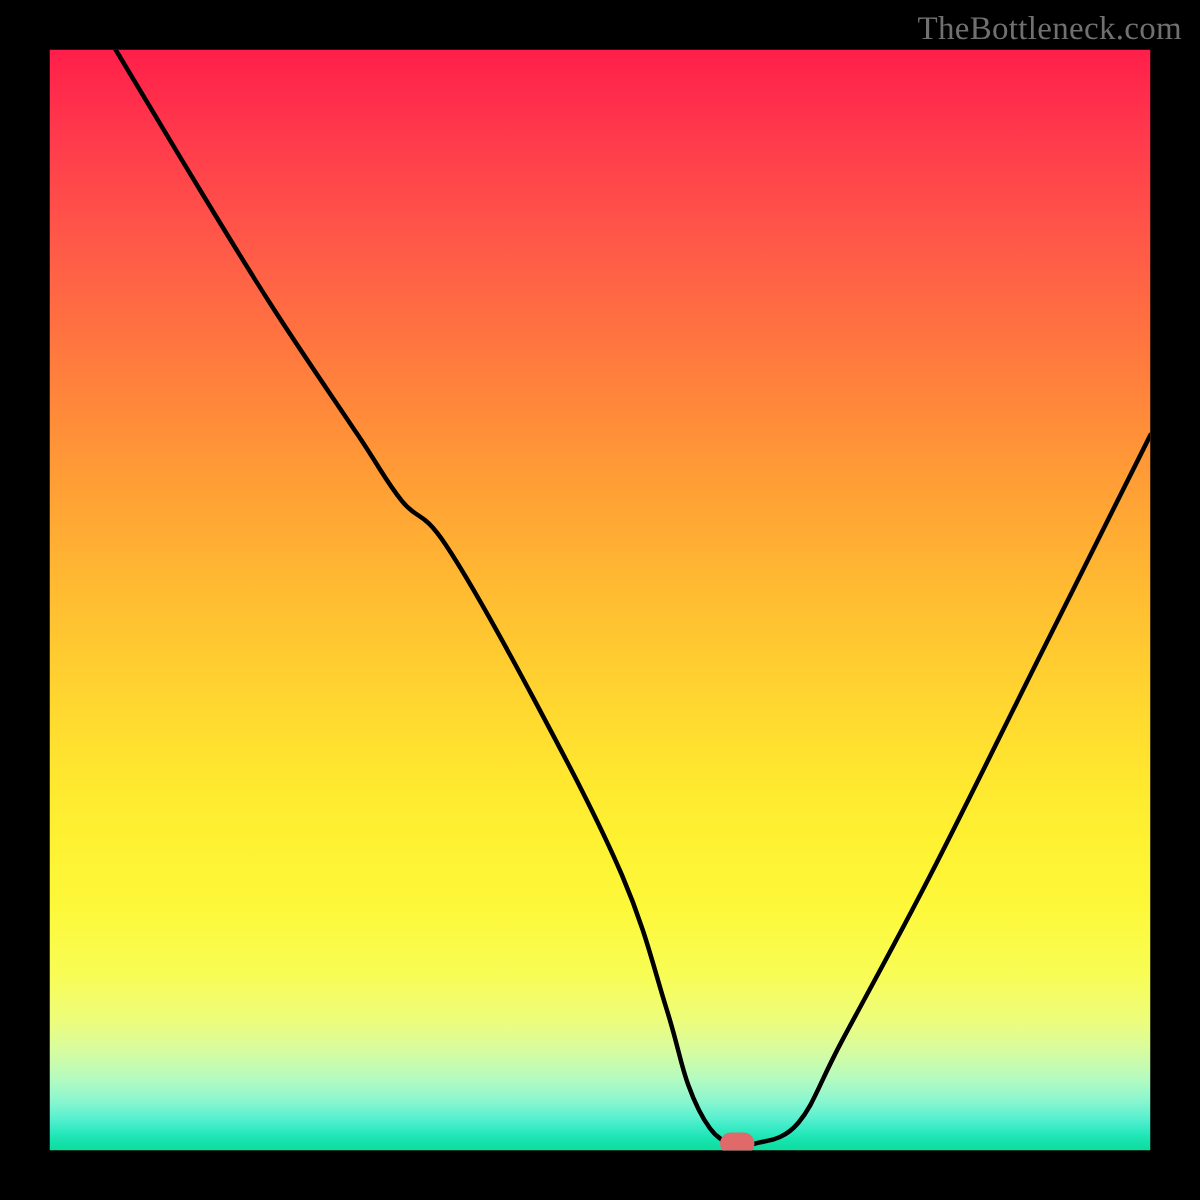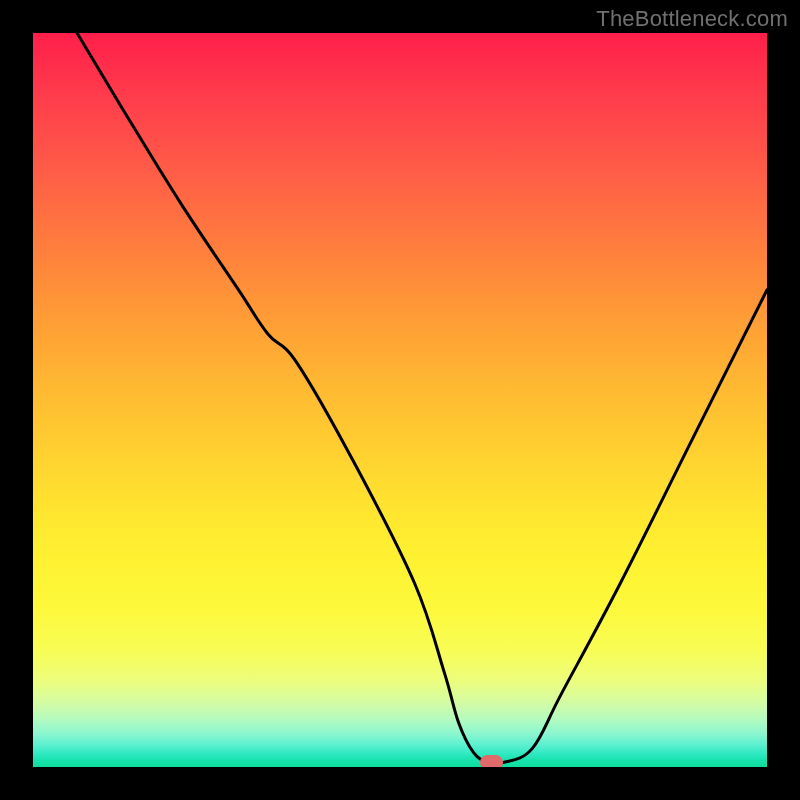--- a/index.html
+++ b/index.html
@@ -9,20 +9,21 @@
     height: 800px;
     background: #000;
     overflow: hidden;
     font-family: Arial, Helvetica, sans-serif;
   }
   .frame {
     position: relative;
     width: 800px;
     height: 648px;
     background: #000;
+    font-family: Liberation Serif, serif;
   }
   .watermark {
     position: absolute;
     top: 6px;
     right: 12px;
     color: #707070;
     font-size: 22px;
     letter-spacing: 0.2px;
     z-index: 10;
   }

